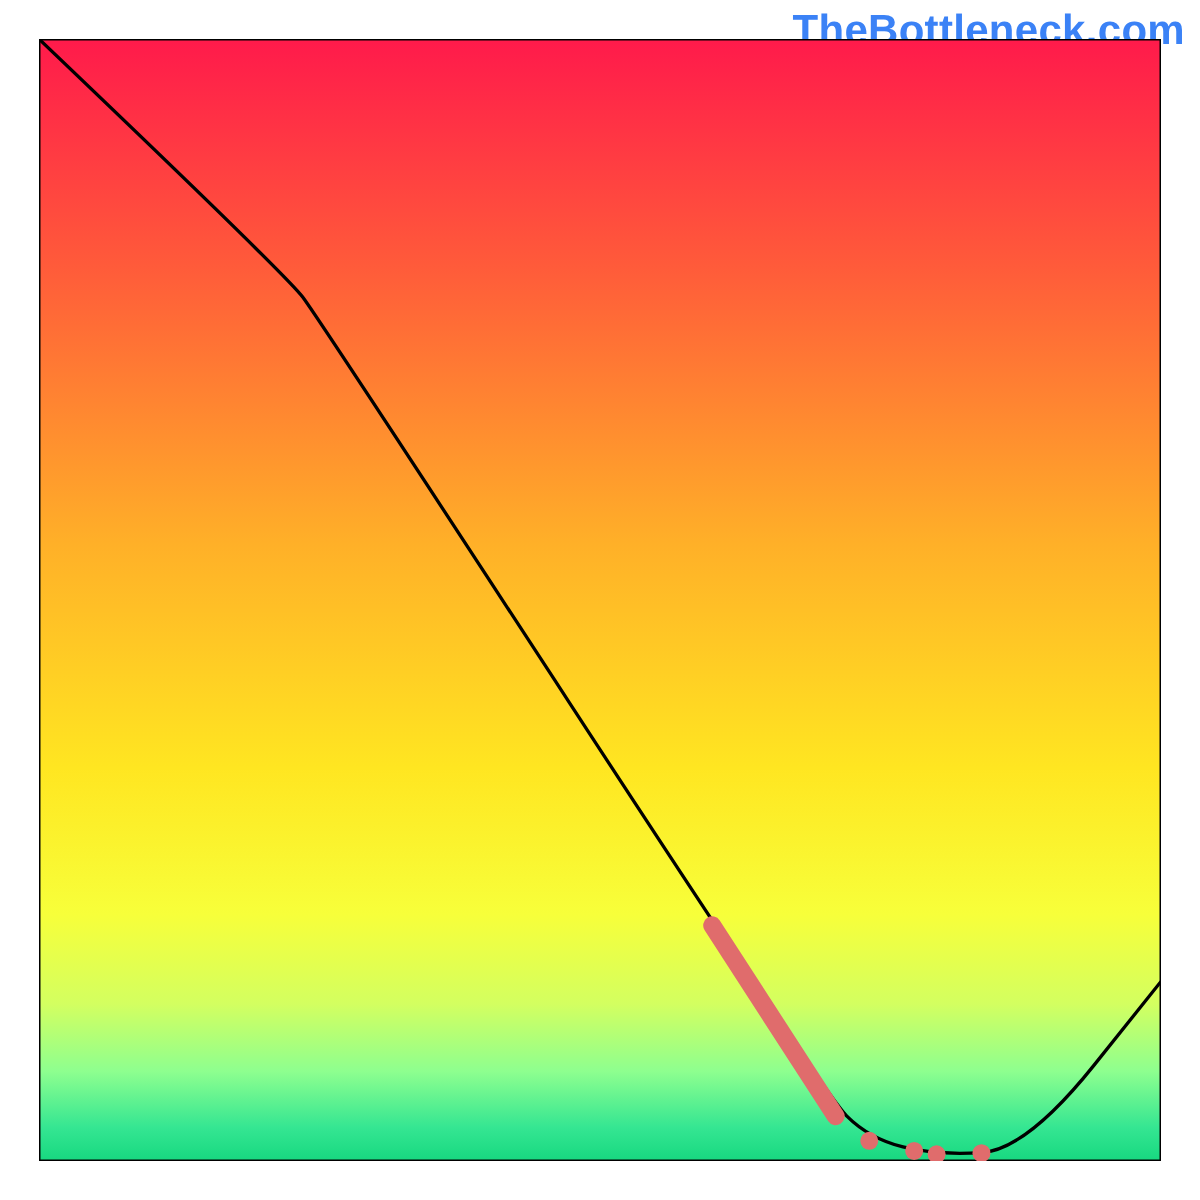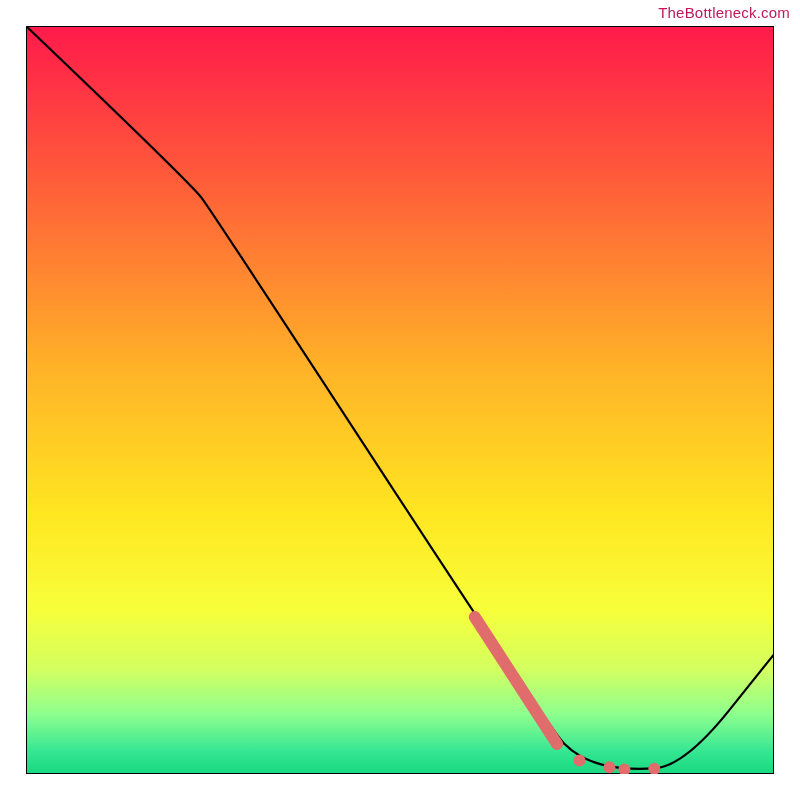--- a/index.html
+++ b/index.html
@@ -21,23 +21,23 @@
     left: 26px;
     top: 26px;
     width: 748px;
     height: 748px;
     box-sizing: border-box;
   }
   .attribution {
     position: absolute;
     top: 4px;
     right: 10px;
-    color: #be185d;
-    font-size: 15px;
-    font-weight: 400;
+    color: #3b82f6;
+    font-size: 28px;
+    font-weight: 700;
     letter-spacing: 0.2px;
   }
   svg {
     display: block;
   }
 </style>
 </head>
 <body>
 
 <div class="frame">

